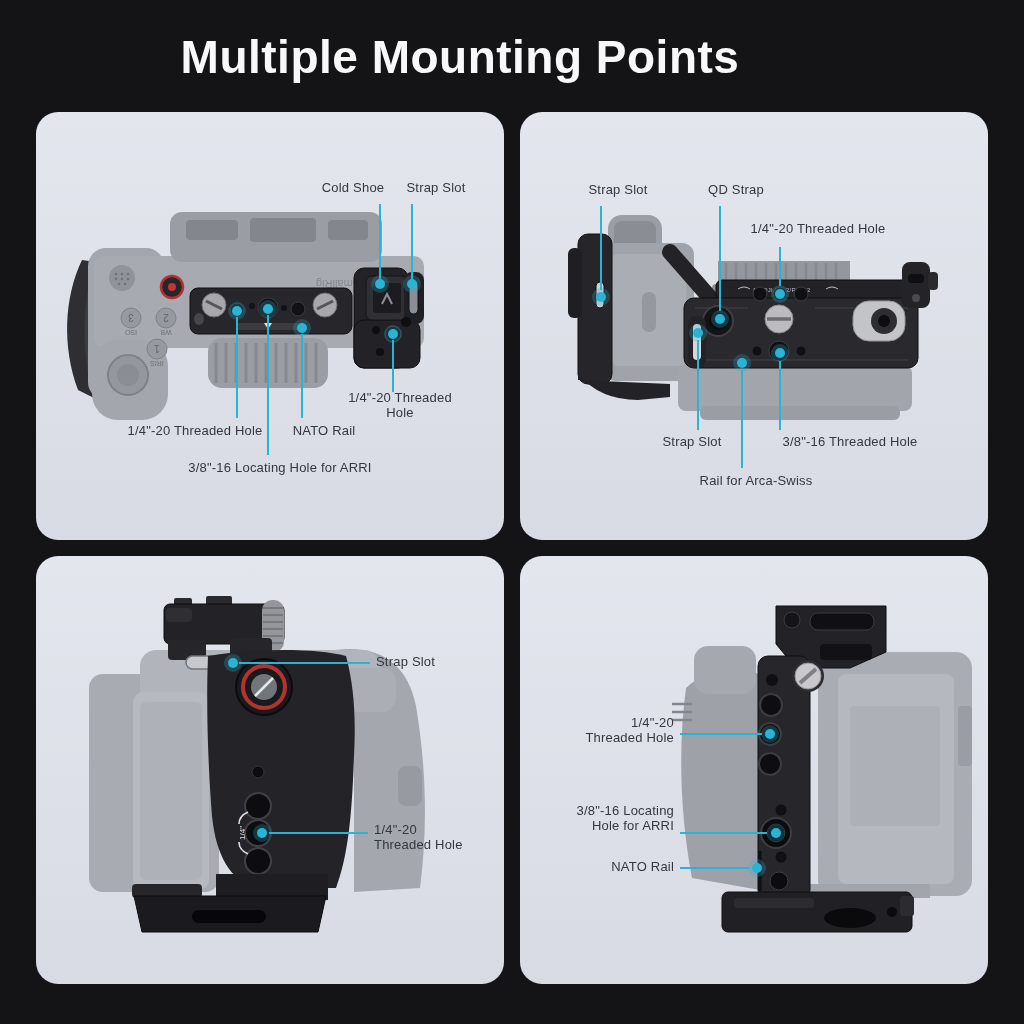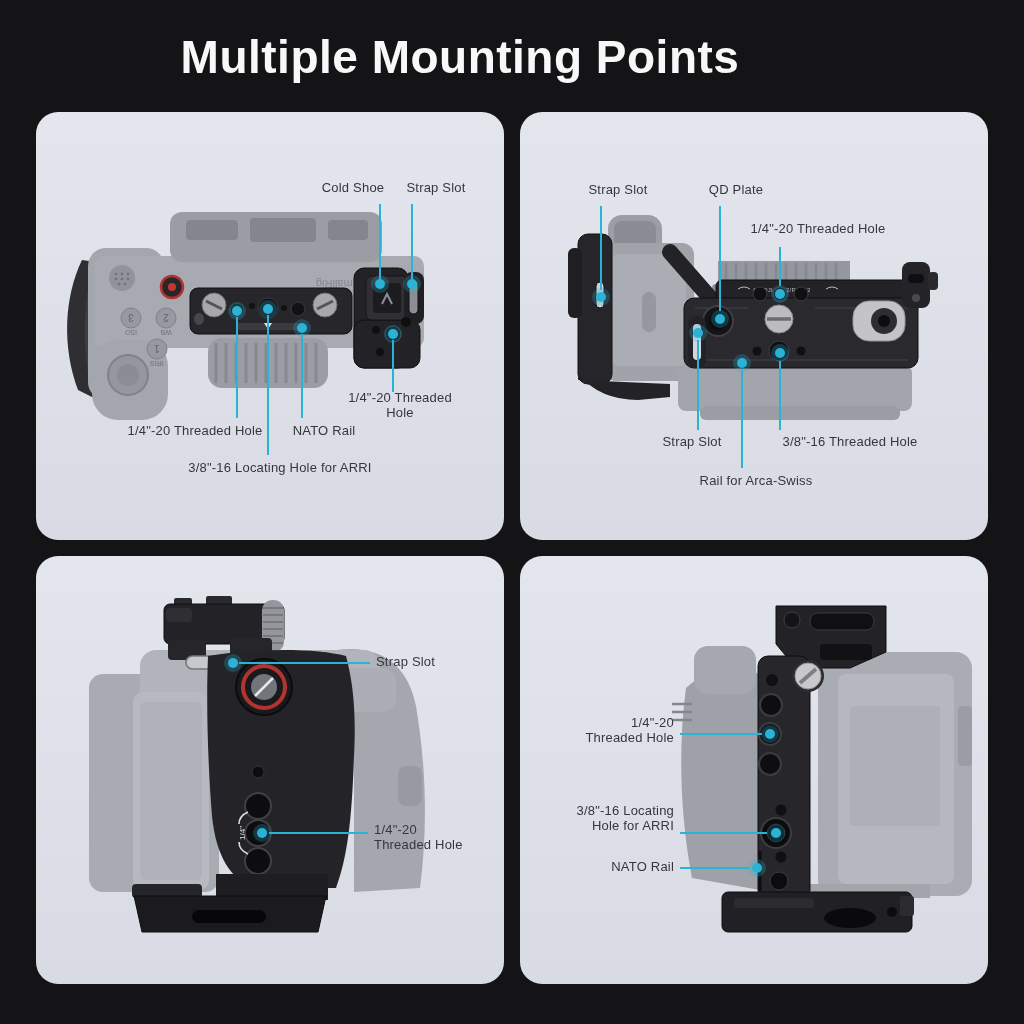--- a/index.html
+++ b/index.html
@@ -251,21 +251,21 @@
         <circle class="halo" cx="178" cy="221" r="9"></circle>
           <circle class="dot" cx="178" cy="221" r="5"></circle>
         <circle class="halo" cx="260" cy="241" r="9"></circle>
           <circle class="dot" cx="260" cy="241" r="5"></circle>
         <circle class="halo" cx="222" cy="251" r="9"></circle>
           <circle class="dot" cx="222" cy="251" r="5"></circle>
       </g>
     </g>
   </svg>
   <div class="callout c-center" style="left:98px;top:70px">Strap Slot</div>
-  <div class="callout c-center" style="left:216px;top:70px">QD Plate</div>
+  <div class="callout c-center" style="left:216px;top:70px">QD Strap</div>
   <div class="callout c-center" style="left:298px;top:109px">1/4"-20 Threaded Hole</div>
   <div class="callout c-center" style="left:172px;top:322px">Strap Slot</div>
   <div class="callout c-center" style="left:330px;top:322px">3/8"-16 Threaded Hole</div>
   <div class="callout c-center" style="left:236px;top:361px">Rail for Arca-Swiss</div>
 </div>
 
 <div class="panel" id="p3">
   <svg width="468" height="428" viewBox="0 0 468 428">
 
     <g>

